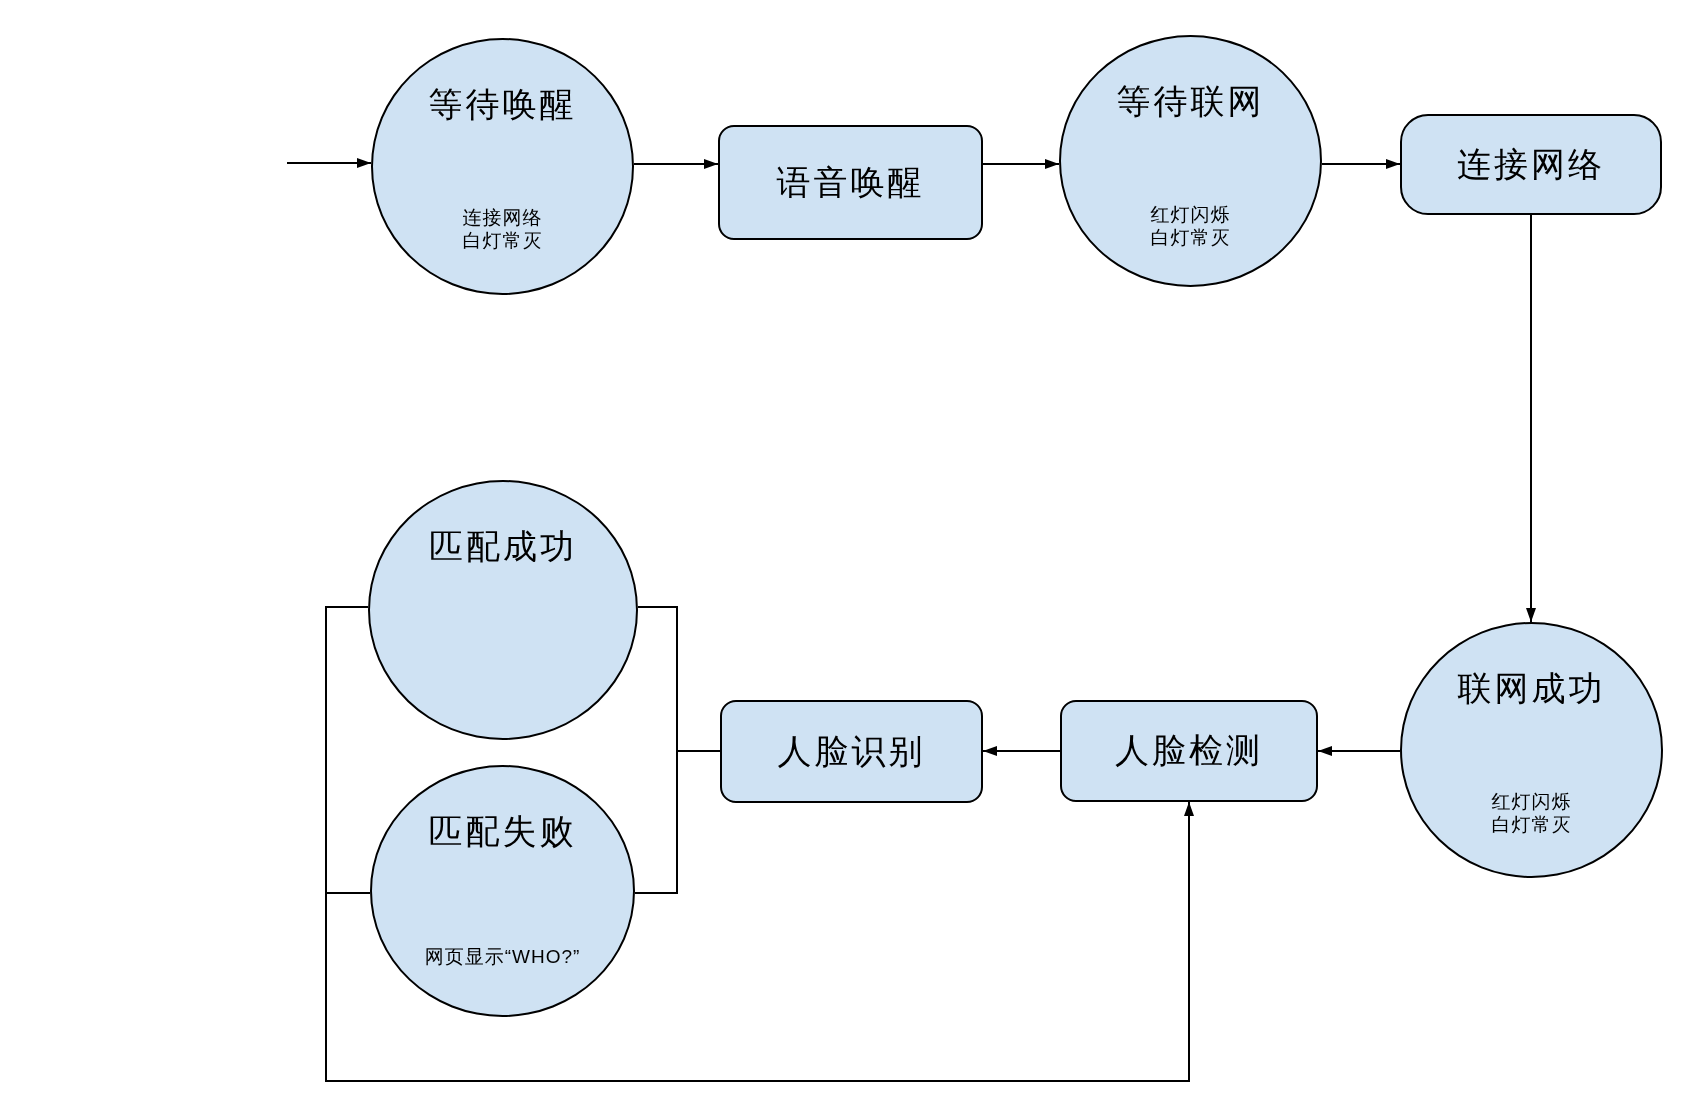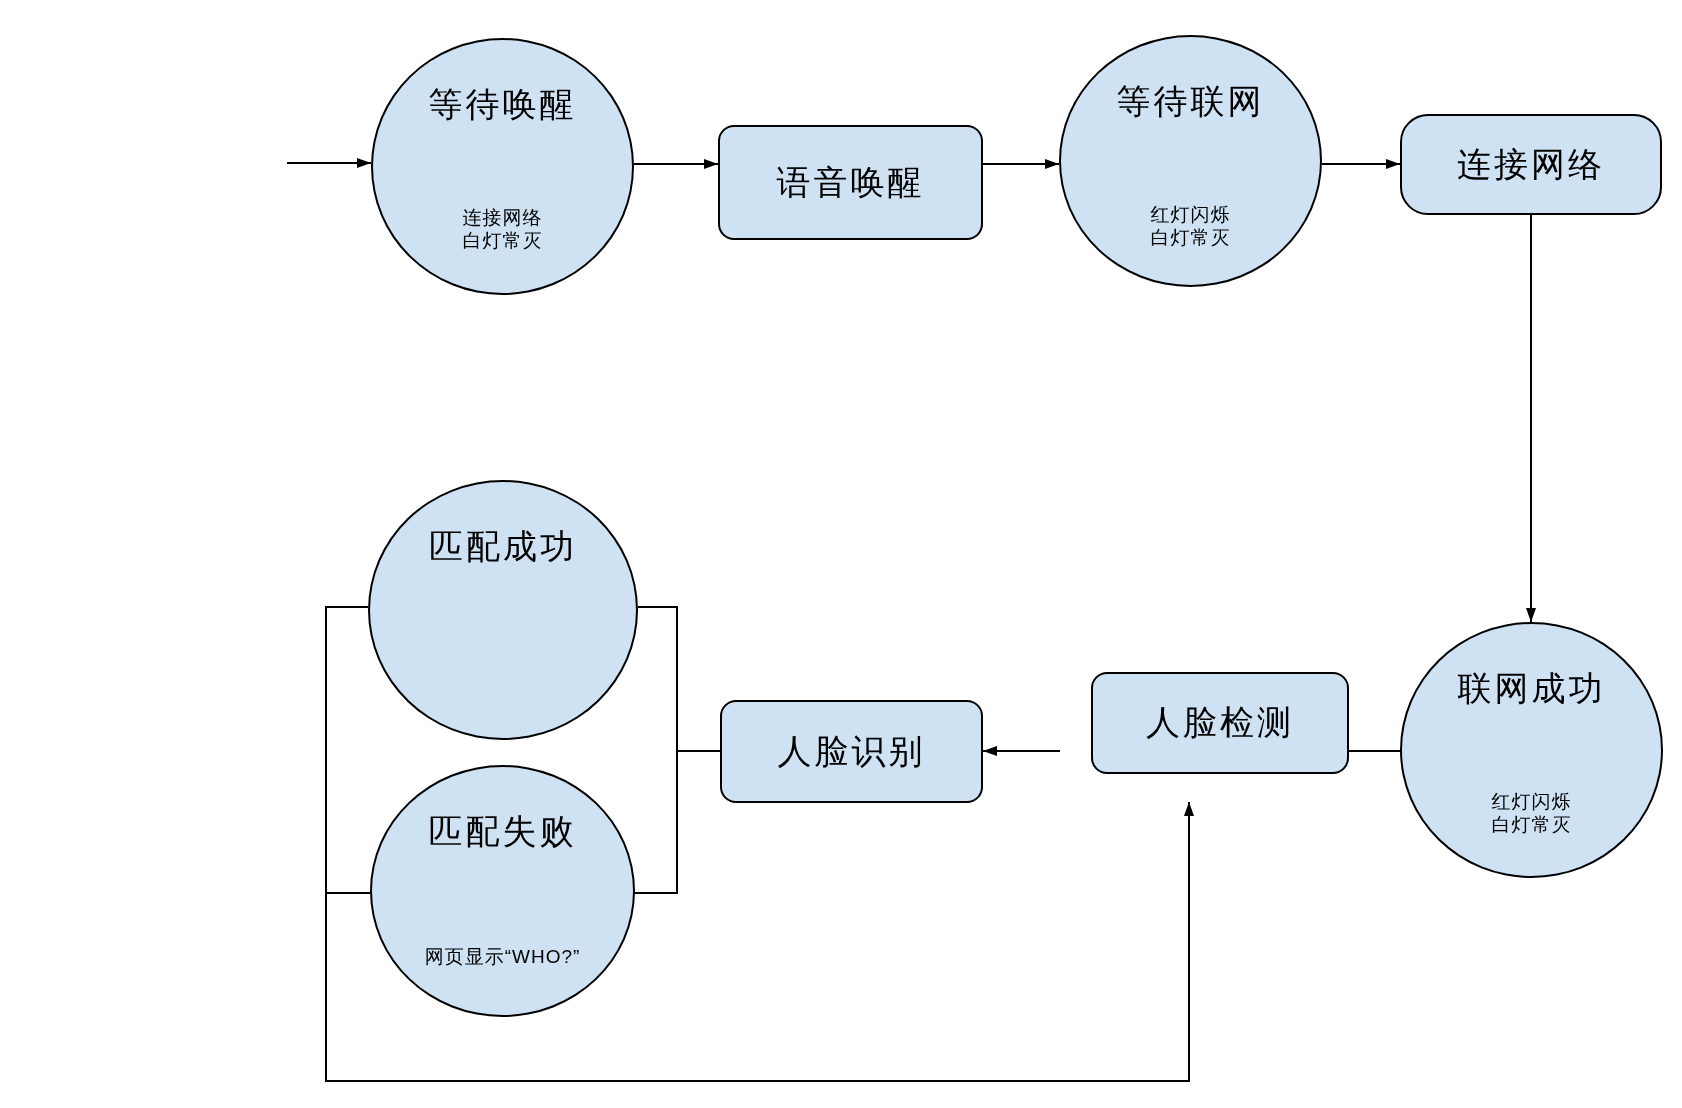--- a/index.html
+++ b/index.html
@@ -83,21 +83,21 @@
     <line x1="677" y1="751" x2="720" y2="751" stroke="#000" stroke-width="2"></line>
     <polyline points="368,607 326,607 326,1081 1189,1081 1189,802" fill="none" stroke="#000" stroke-width="2" marker-end="url(#arrow)"></polyline>
     <line x1="370" y1="893" x2="326" y2="893" stroke="#000" stroke-width="2"></line>
   </svg>
 
 
   <div class="node-rect" style="left:718px; top:113px; width:265px; height:115px;margin-top:12px;">语音唤醒</div>
 
   <div class="node-rect" style="left:1400px; top:114px; width:262px; height:101px;border-radius:28px;">连接网络</div>
 
-  <div class="node-rect" style="left:1060px; top:672px; width:258px; height:102px;margin-left:31px;">人脸检测</div>
+  <div class="node-rect" style="left:1060px; top:700px; width:258px; height:102px;">人脸检测</div>
 
   <div class="node-rect" style="left:720px; top:700px; width:263px; height:103px;">人脸识别</div>
 
   <div class="node-ellipse" style="left:371px; top:38px; width:263px; height:257px;">
     <div class="ellipse-title">等待唤醒</div>
     <div class="ellipse-notes">
       <div>连接网络</div>
       <div>白灯常灭</div>
     </div>
   </div>

